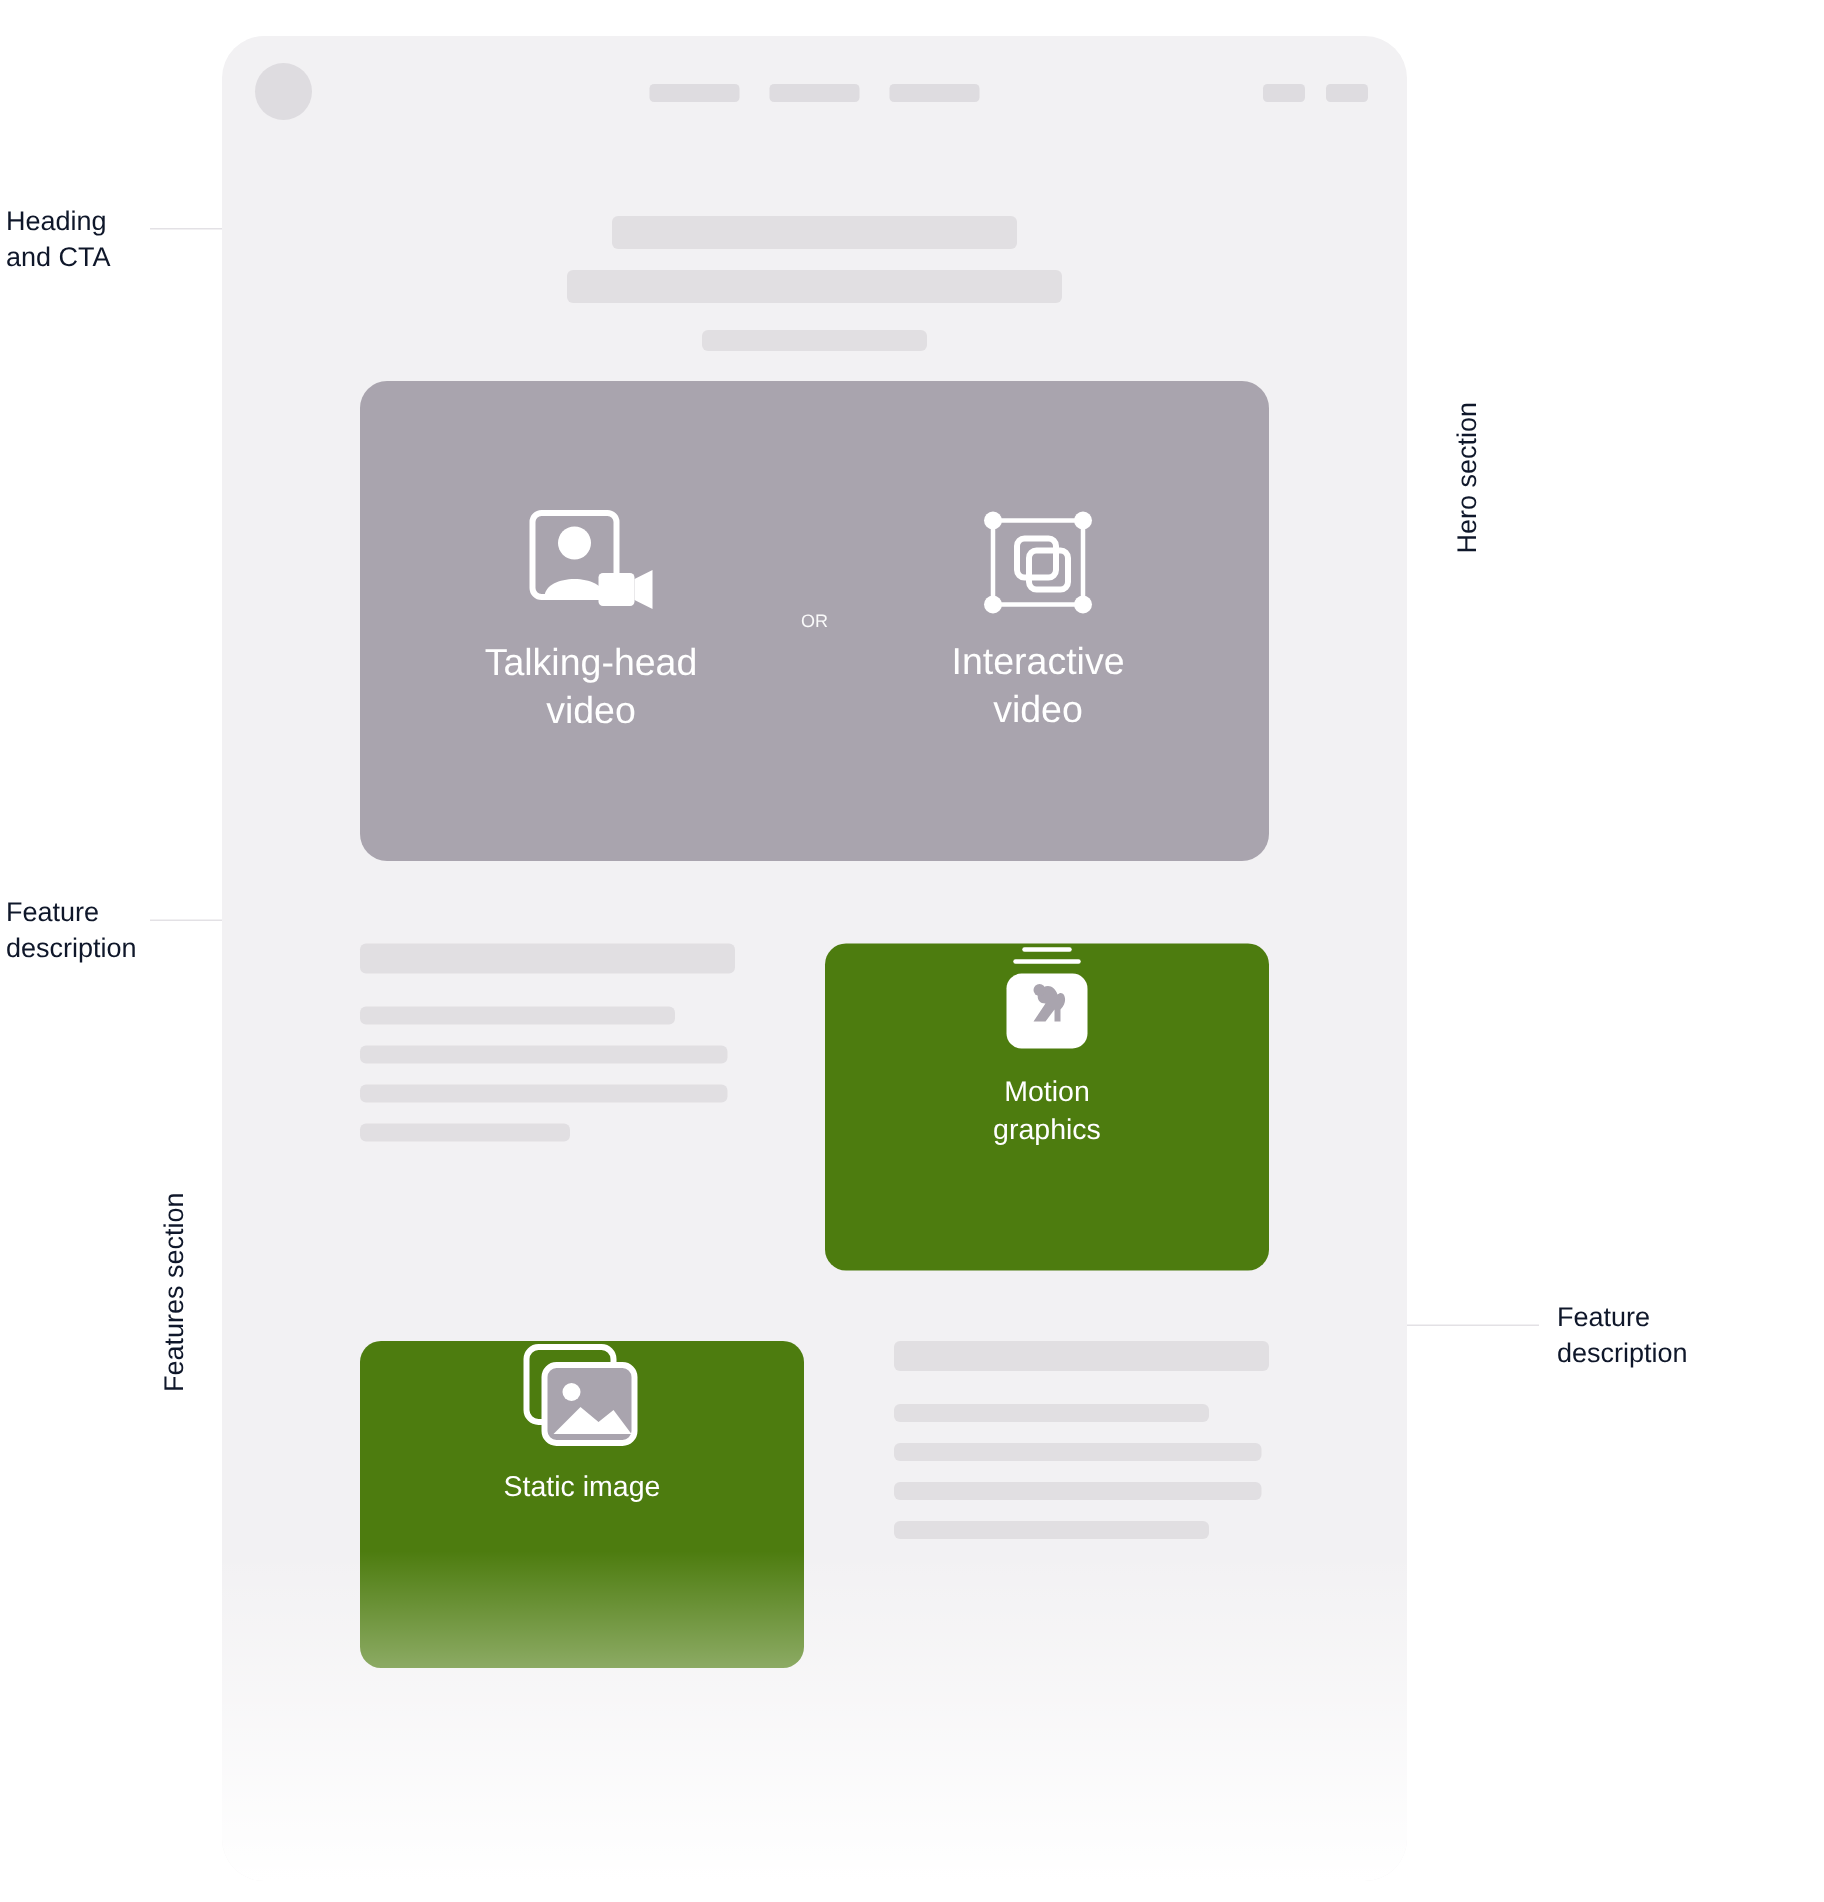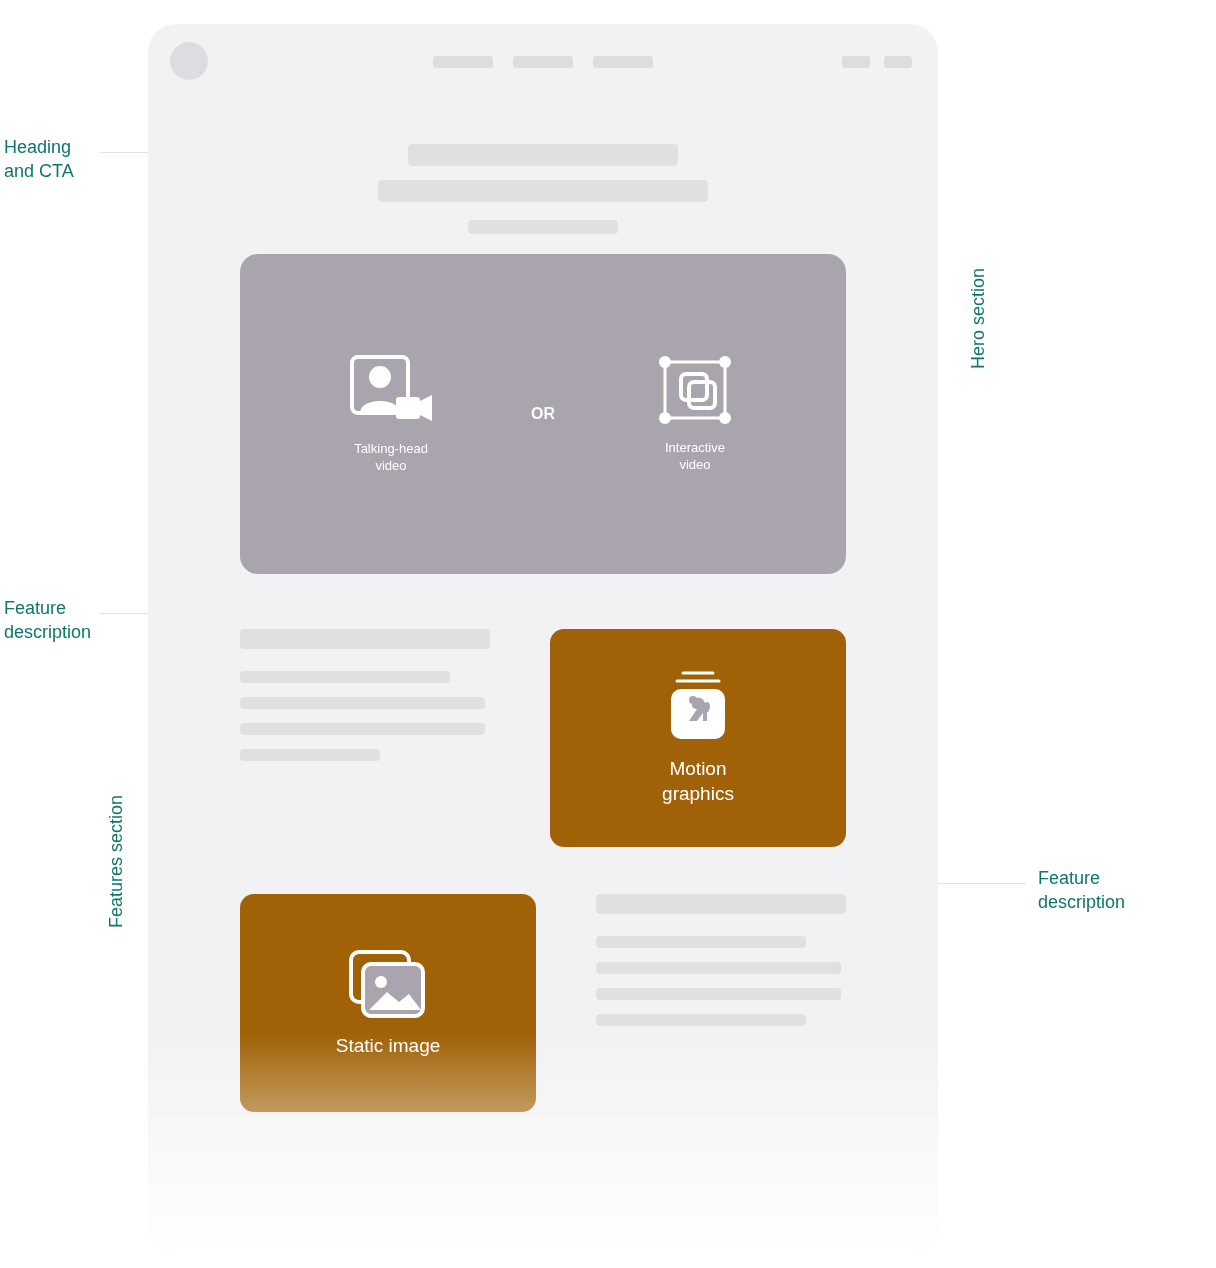--- a/index.html
+++ b/index.html
@@ -6,21 +6,21 @@
     body {
       width: 1216px;
       height: 1268px;
       background: #ffffff;
       font-family: -apple-system, BlinkMacSystemFont, "Segoe UI", Helvetica, Arial, sans-serif;
       position: relative;
       overflow: hidden;
     }
     .annotation {
       position: absolute;
-      color: #0f766e;
+      color: #0f172a;
       font-size: 18px;
       line-height: 1.35;
     }
     .annotation.vertical {
       writing-mode: vertical-rl;
       transform: rotate(180deg);
     }
     .leader {
       position: absolute;
       height: 1px;
@@ -91,28 +91,28 @@
       border-radius: 18px;
       display: flex; align-items: center; justify-content: center;
       gap: 50px;
       color: #ffffff;
     }
     .hero-col {
       display: flex; flex-direction: column; align-items: center; gap: 14px;
       width: 180px;
     }
     .hero-label {
-      font-size: 13px;
+      font-size: 25px;
       text-align: center;
       line-height: 1.3;
       white-space: pre-line;
     }
     .or-sep {
-      font-size: 16px;
-      font-weight: 700;
+      font-size: 12px;
+      font-weight: 400;
       opacity: 0.95;
     }
     .feature-row {
       position: absolute;
       left: 92px;
       width: 606px;
       display: flex;
       gap: 60px;
       align-items: flex-start;
     }
@@ -122,23 +122,23 @@
       flex: 1;
       display: flex; flex-direction: column; gap: 22px;
     }
     .feature-text .title-ph {
       width: 250px; height: 20px;
     }
     .body-lines { display: flex; flex-direction: column; gap: 14px; }
     .body-lines .ph { height: 12px; }
     .feature-media {
       width: 300px; height: 218px;
-      background: #a16207;
+      background: #4d7c0f;
       border-radius: 14px;
-      display: flex; flex-direction: column; align-items: center; justify-content: center;
+      display: flex; flex-direction: column; align-items: center; 
       color: #ffffff; gap: 12px;
     }
     .feature-media .label {
       font-size: 19px;
       text-align: center;
       line-height: 1.3;
       white-space: pre-line;
     }
     svg { display: block; }
   </style>

